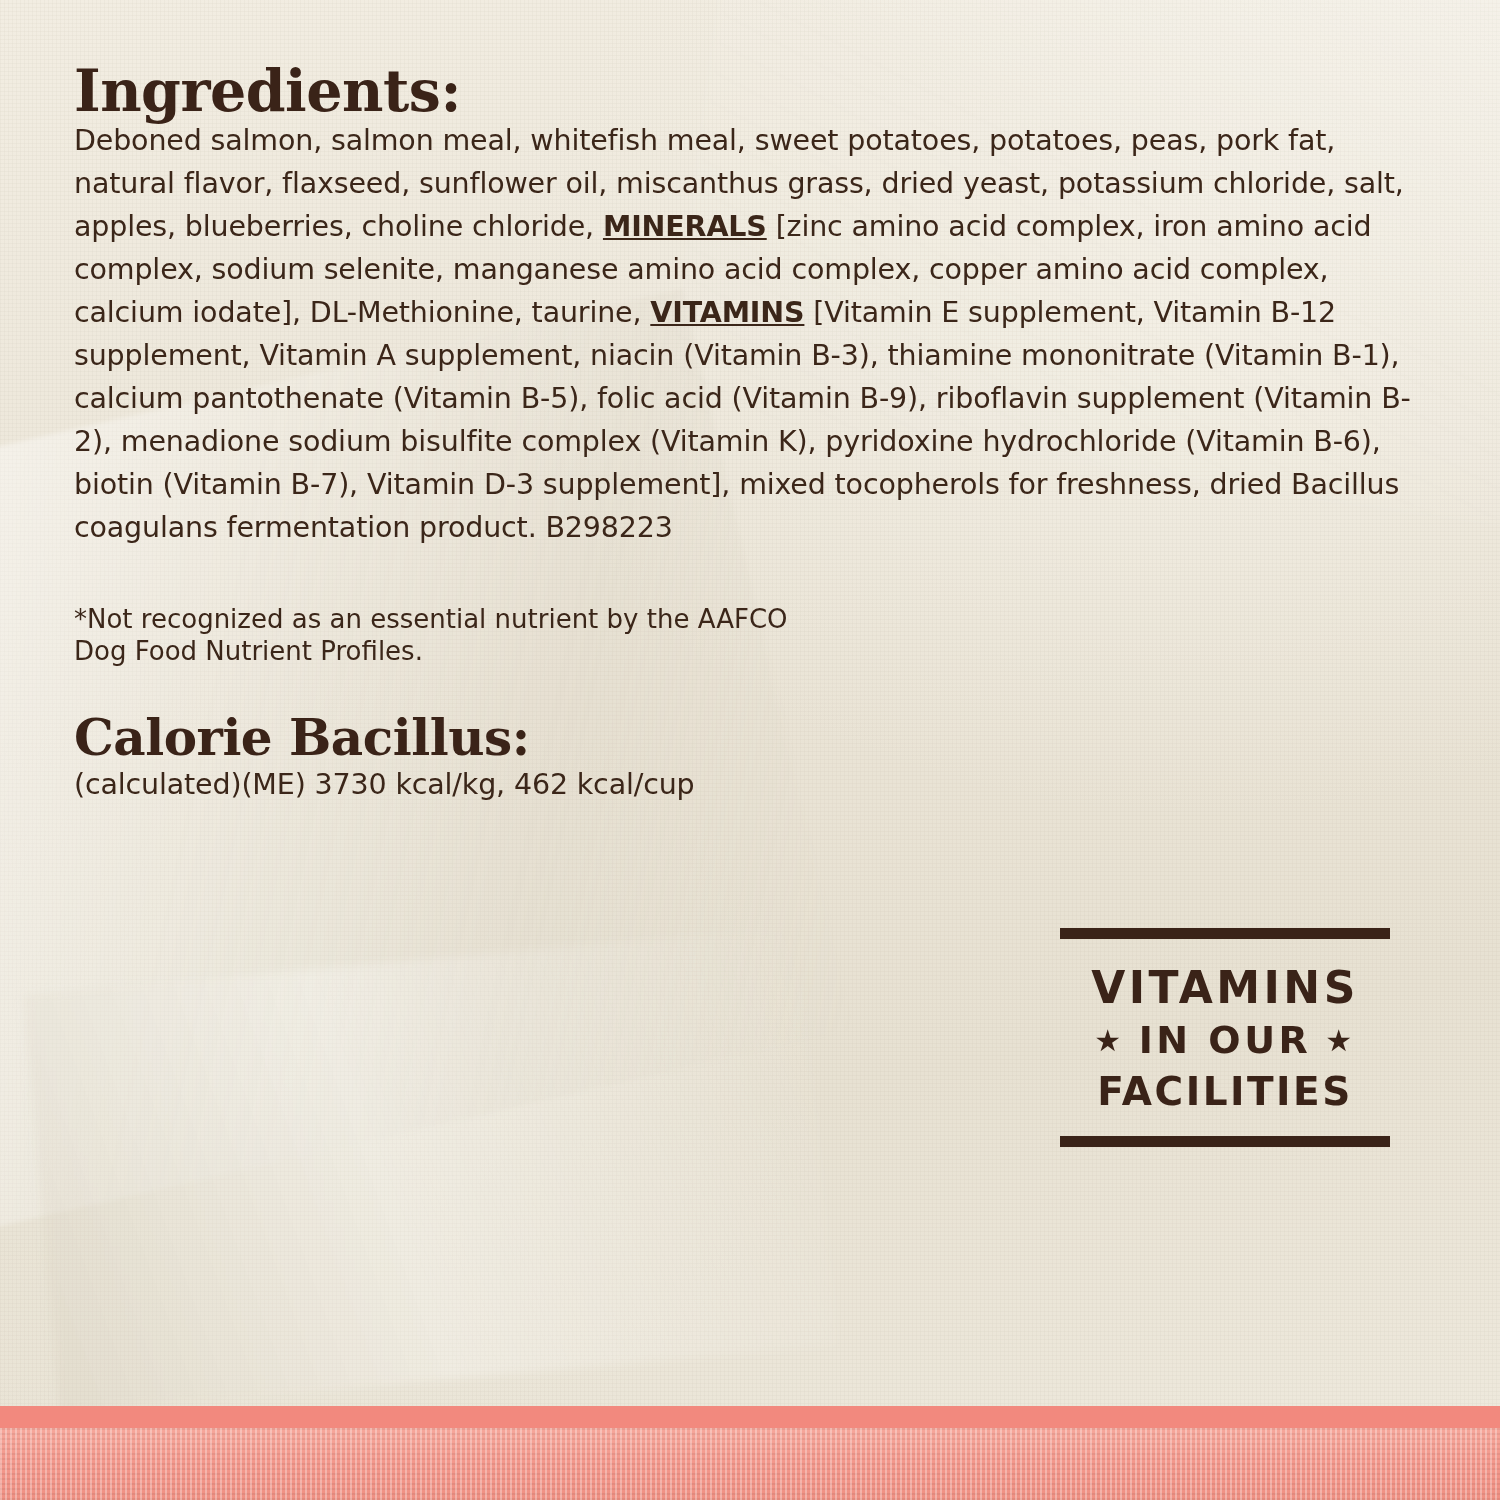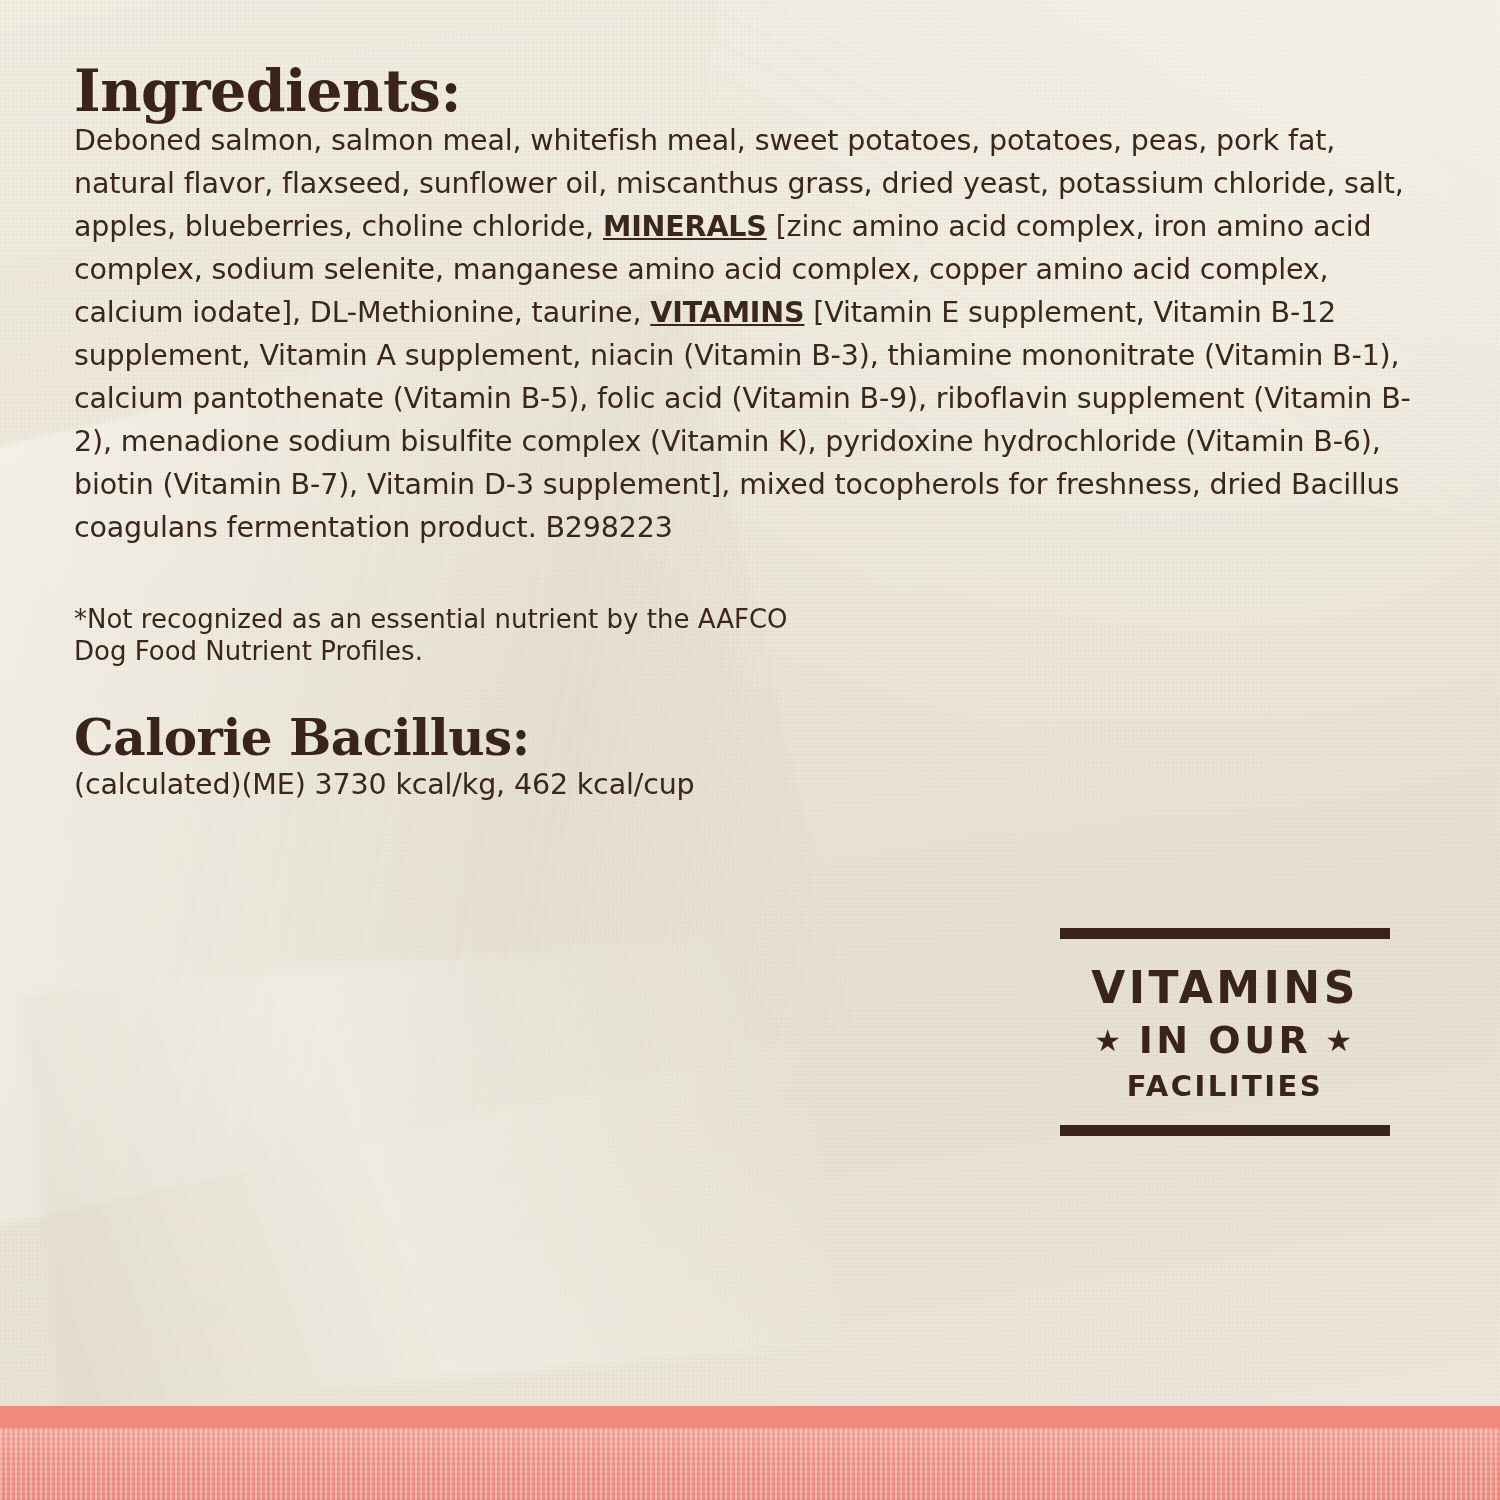--- a/index.html
+++ b/index.html
@@ -155,21 +155,21 @@
     font-family: "DejaVu Serif", serif;
     font-weight: 700;
     font-size: 104px;
     letter-spacing: 2px;
     line-height: 1.02;
     margin-top: 2px;
   }
   .usa-facilities {
     font-family: "DejaVu Sans", sans-serif;
     font-weight: 700;
-    font-size: 29px;
+    font-size: 39px;
     letter-spacing: 2.5px;
     line-height: 1.1;
     margin-top: 6px;
   }
 
   
   .stripe-coral {
     position: absolute;
     left: 0; right: 0;
     bottom: 72px;

